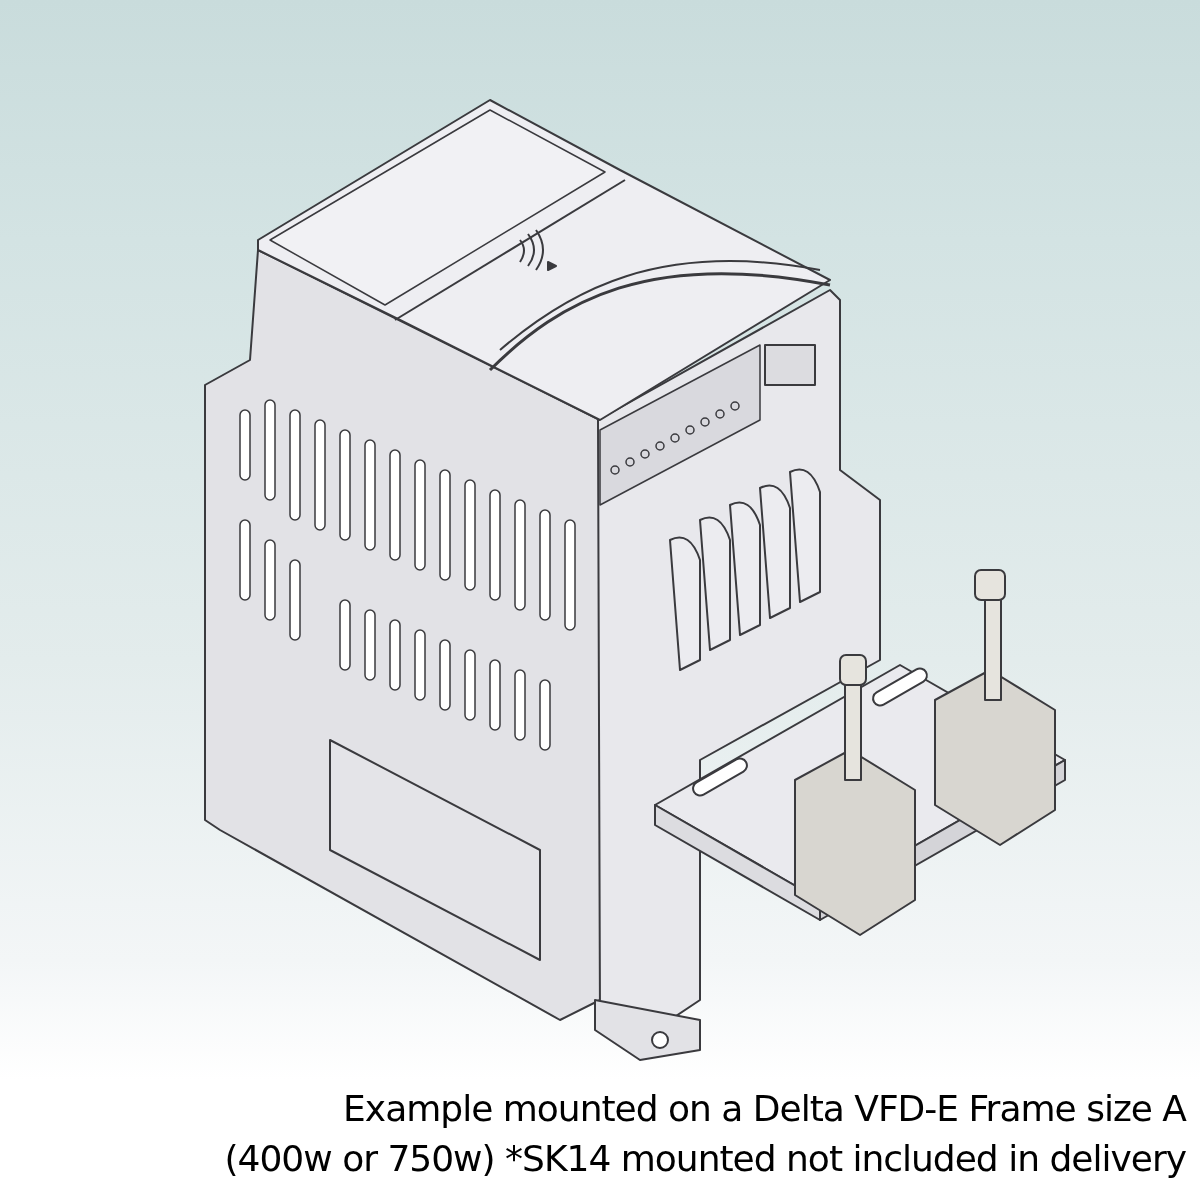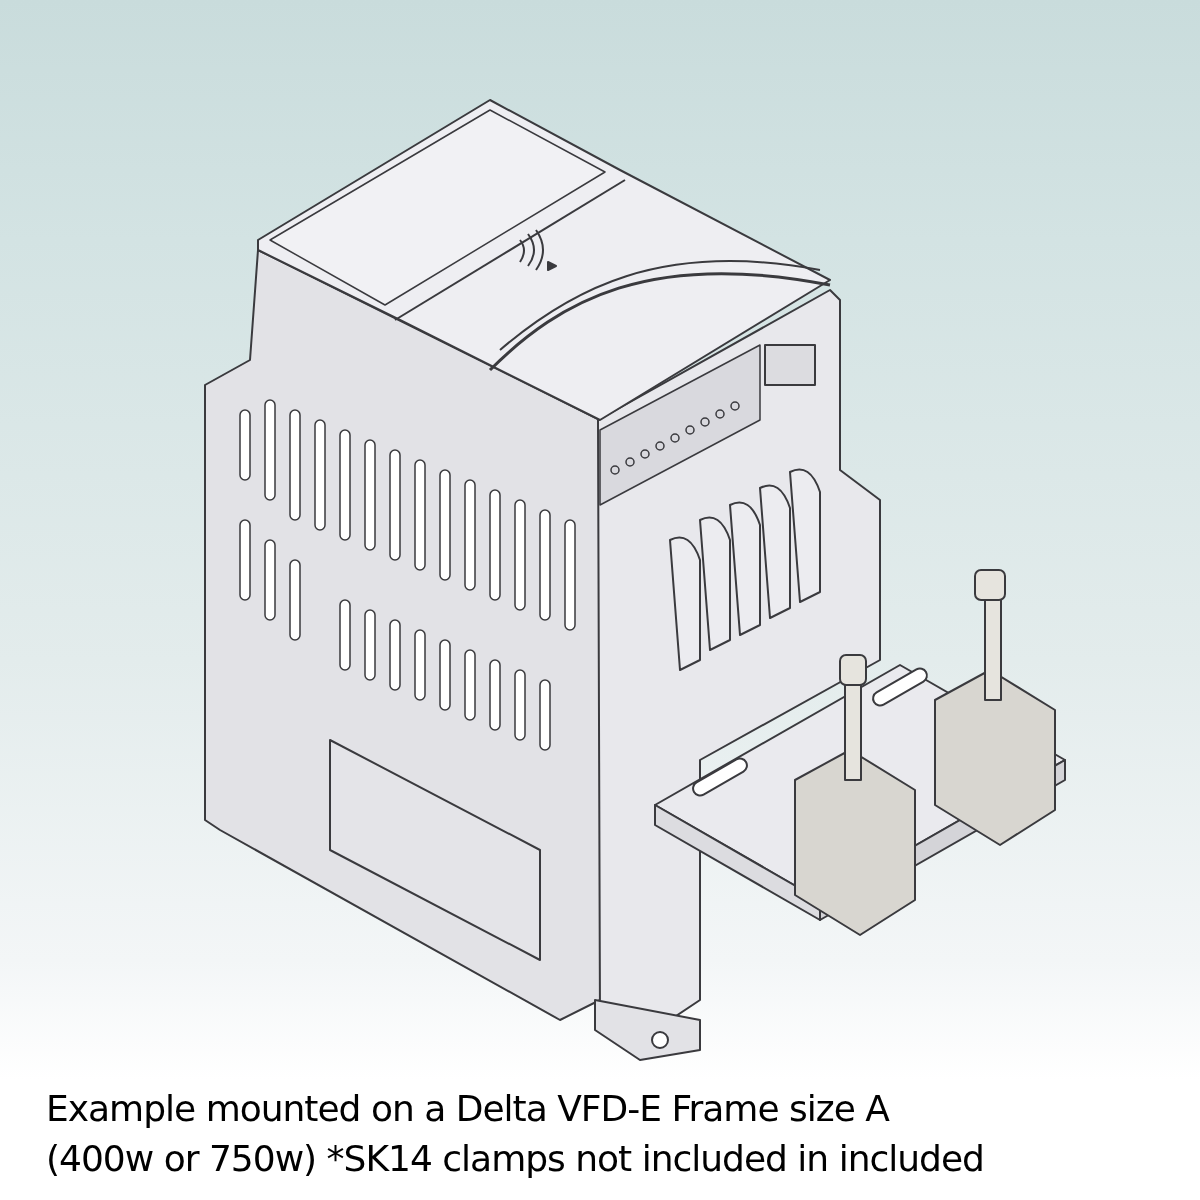--- a/index.html
+++ b/index.html
@@ -7,21 +7,21 @@
     width: 1200px; height: 1200px; overflow: hidden; position: relative;
     background: linear-gradient(to bottom, #c9dcdc 0%, #d3e3e3 20%, #e3ecec 55%, #f3f6f7 80%, #ffffff 90%, #ffffff 100%);
     font-family: "Liberation Sans", sans-serif;
   }
   .scene { position: absolute; left: 0; top: 0; width: 1200px; height: 1090px; }
   .caption {
     position: absolute; left: 46px; top: 1084px; width: 1140px;
     font-family: "DejaVu Sans", sans-serif; font-size: 36px; line-height: 50px;
     color: #000; letter-spacing: -1px;
   }
-  .caption div { white-space: nowrap; }
+  .caption div { white-space: nowrap; text-align: right; }
 </style>
 </head>
 <body>
 
 <div class="scene">
   <svg width="1200" height="1090" viewBox="0 0 1200 1090" xmlns="http://www.w3.org/2000/svg">
     <g stroke="#3a3a3e" stroke-width="2" stroke-linejoin="round" fill="#e6e6ea">
 
       <path d="M205 385 L250 360 L258 250 L600 420 L600 1000 L560 1020 L220 830 L205 820 Z" fill="#e2e2e6"></path>
 
@@ -111,14 +111,14 @@
       </g>
 
       <path d="M595 1000 L700 1020 L700 1050 L640 1060 L595 1030 Z" fill="#e2e2e6"></path>
       <circle cx="660" cy="1040" r="8" fill="#ffffff"></circle>
     </g>
   </svg>
 </div>
 
 <div class="caption">
   <div>Example mounted on a Delta VFD-E Frame size A</div>
-  <div>(400w or 750w) *SK14 clamps not included in included</div>
+  <div>(400w or 750w) *SK14 mounted not included in delivery</div>
 </div>
 
 </body></html>

